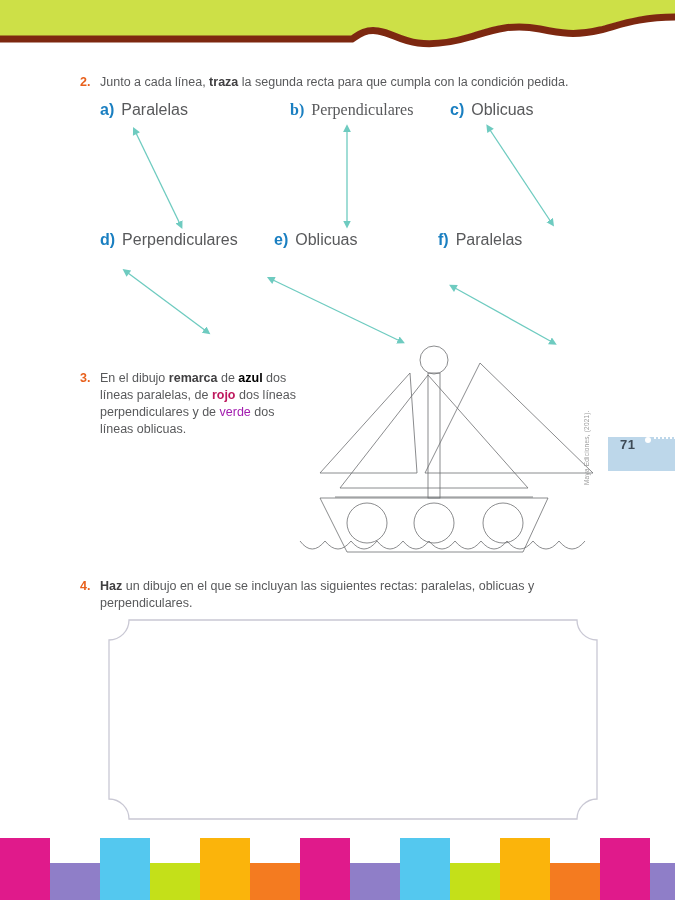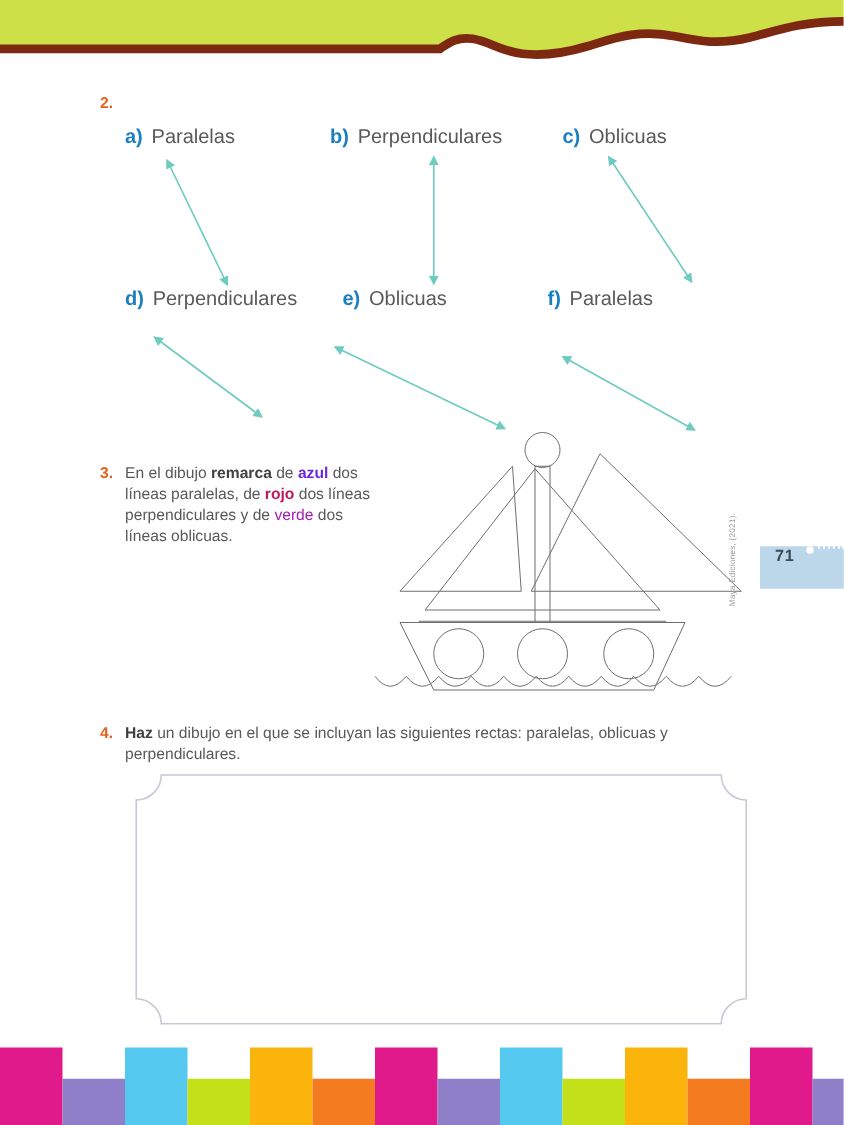--- a/index.html
+++ b/index.html
@@ -36,21 +36,21 @@
     width: 20px;
     flex: 0 0 20px;
     line-height: 17px;
   }
   .ex-text {
     font-size: 12.5px;
     line-height: 17px;
     color: #58595b;
   }
   .ex-text b { color: #414042; }
-  .w-azul  { color: #6d28d9; font-weight: bold; }
+  .w-azul  { color: #000000; font-weight: bold; }
   .w-rojo  { color: #be185d; font-weight: bold; }
   .w-verde { color: #a21caf; font-weight: normal; }
 
   #exercise-2 { top: 74px; left: 80px; width: 540px; }
   #exercise-3 { top: 370px; left: 80px; width: 230px; }
   #exercise-4 { top: 578px; left: 80px; width: 510px; }
 
   
   .item-label {
     position: absolute;
@@ -154,26 +154,29 @@
 </head>
 <body>
 
 <svg id="header-wave" viewBox="0 0 675 60" preserveAspectRatio="none">
   <path d="M0,0 L675,0 L675,14 C640,14 620,22 600,27 C575,33 560,30 540,26 C510,20 490,28 470,34 C450,40 435,42 418,40 C400,38 392,30 378,28 C365,26 358,32 352,36 L0,36 Z" fill="#cde047"></path>
   <path d="M0,39 L352,39 C358,35 365,29 378,31 C392,33 400,41 418,43 C435,45 450,43 470,37 C490,31 510,23 540,29 C560,33 575,36 600,30 C620,25 640,17 675,17" fill="none" stroke="#7d2810" stroke-width="7" stroke-linecap="butt"></path>
 </svg>
 
 <div class="exercise" id="exercise-2">
   <div class="ex-num">2.</div>
+  <div class="ex-text">
+    <span>Junto a cada línea, </span><b>traza</b><span> la segunda recta para que cumpla con la condición pedida.</span>
+  </div>
 </div>
 
 <div class="item-label" style="top:101px; left:100px;">
   <span class="item-letter">a)</span><span class="item-word">Paralelas</span>
 </div>
-<div class="item-label" style="top:101px; left:264px;">
+<div class="item-label" style="top:101px; left:290px;font-family:Liberation Serif, serif;">
   <span class="item-letter">b)</span><span class="item-word">Perpendiculares</span>
 </div>
 <div class="item-label" style="top:101px; left:450px;">
   <span class="item-letter">c)</span><span class="item-word">Oblicuas</span>
 </div>
 
 <div class="item-label" style="top:231px; left:100px;text-align:center;">
   <span class="item-letter">d)</span><span class="item-word">Perpendiculares</span>
 </div>
 <div class="item-label" style="top:231px; left:274px;">

